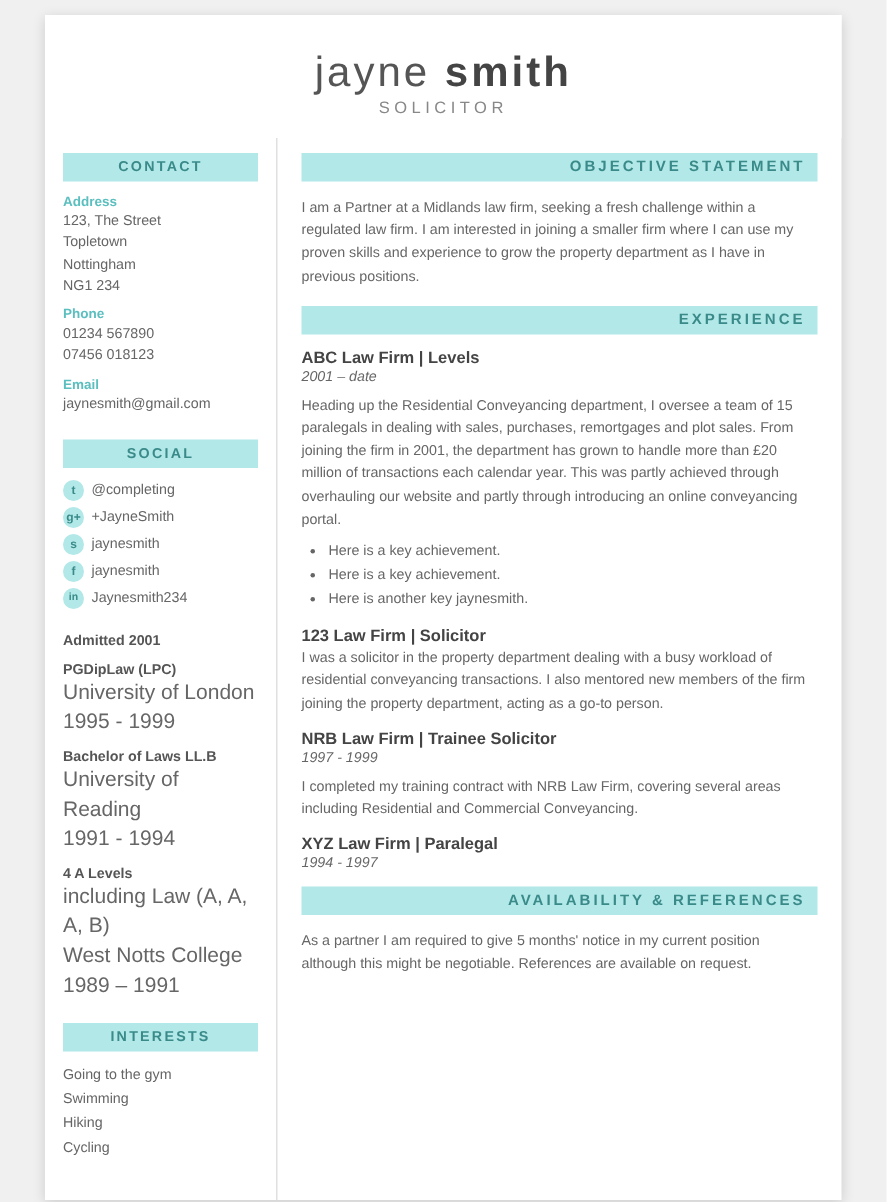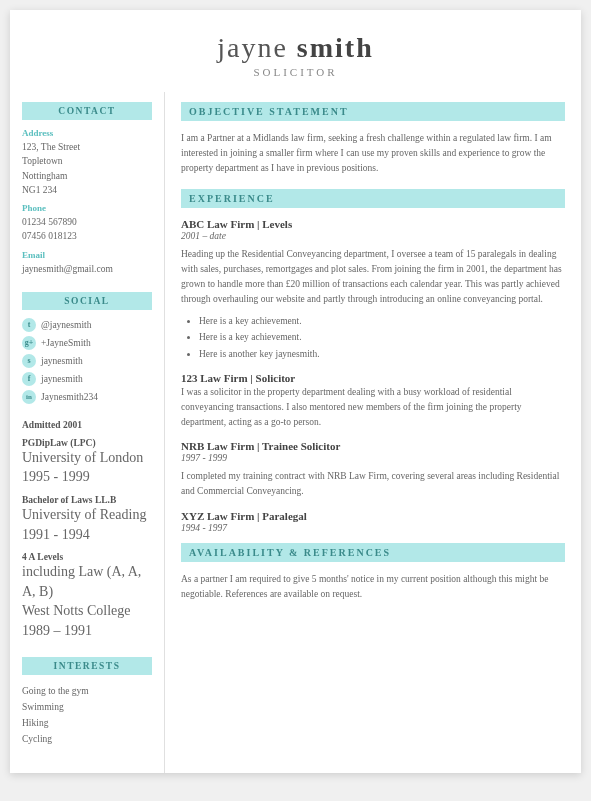--- a/index.html
+++ b/index.html
@@ -6,24 +6,23 @@
     body {
       font-family: 'Segoe UI', Arial, sans-serif;
       background: #f0f0f0;
       display: flex;
       justify-content: center;
       align-items: flex-start;
       min-height: 801px;
       padding: 10px;
     }
     .resume {
-      width: 571px;
+      width: 531px;
       background: #fff;
       box-shadow: 0 2px 8px rgba(0,0,0,0.15);
-      font-family: Liberation Serif, serif;
     }
     
     .header {
       text-align: center;
       padding: 22px 20px 14px;
       background: #fff;
     }
     .header-name {
       font-size: 28px;
       font-weight: 300;
@@ -116,21 +115,21 @@
     .content {
       flex: 1;
       padding: 10px 16px;
     }
     .section-header {
       background: #b2e8e8;
       color: #3a8a8a;
       font-size: 10px;
       font-weight: 700;
       letter-spacing: 2px;
-      text-align: left;
+      text-align: right;
       padding: 4px 8px;
       margin-bottom: 10px;
       text-transform: uppercase;
     }
     .objective-text {
       font-size: 9.5px;
       color: #666;
       line-height: 1.6;
       margin-bottom: 12px;
     }
@@ -202,21 +201,21 @@
           01234  567890<br>07456  018123
         </div>
         <div class="sidebar-label">Email</div>
         <div class="sidebar-text">jaynesmith@gmail.com</div>
       </div>
 
       <div class="sidebar-section">
         <div class="sidebar-section-title">SOCIAL</div>
         <div class="social-item">
           <div class="social-icon">t</div>
-          <span>@jaynesmith</span>
+          <span>@completing</span>
         </div>
         <div class="social-item">
           <div class="social-icon">g+</div>
           <span>+JayneSmith</span>
         </div>
         <div class="social-item">
           <div class="social-icon">s</div>
           <span>jaynesmith</span>
         </div>
         <div class="social-item">

